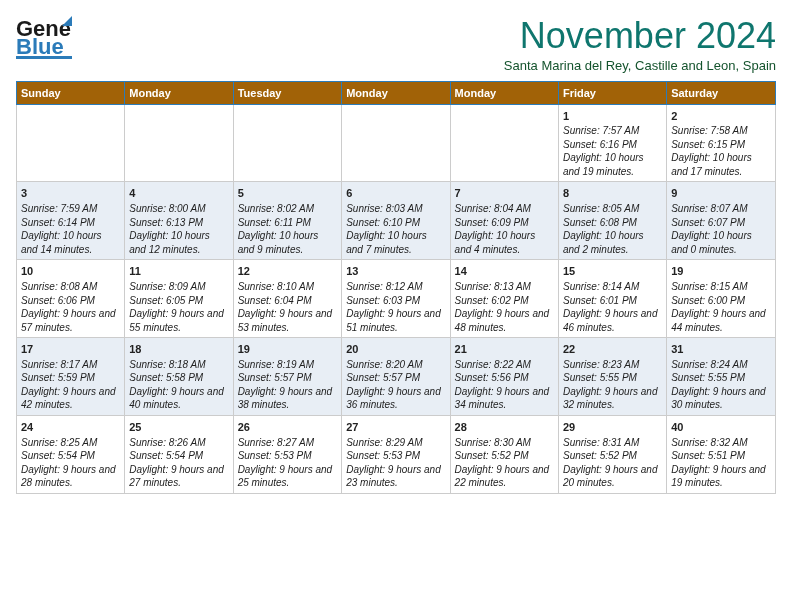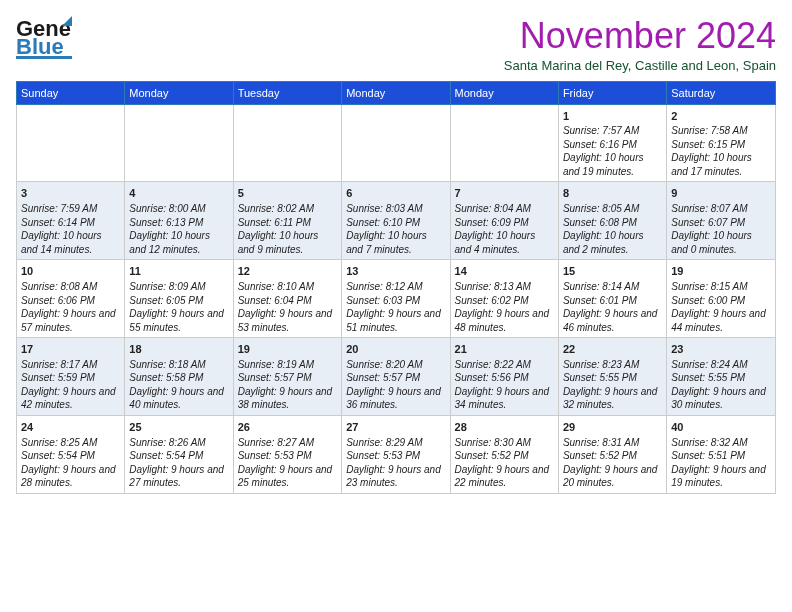--- a/index.html
+++ b/index.html
@@ -19,40 +19,40 @@
       align-items: flex-start;
       justify-content: space-between;
       margin-bottom: 8px;
     }
     .title-block {
       text-align: right;
     }
     .month-title {
       font-size: 36px;
       font-weight: normal;
-      color: #a21caf;
+      color: #0f766e;
       line-height: 1.1;
     }
     .location {
       font-size: 13px;
       color: #14532d;
       margin-top: 2px;
     }
     .calendar-table {
       width: 100%;
       border-collapse: collapse;
       font-size: 10.5px;
     }
     .calendar-table thead tr th {
-      background: #1d4ed8;
+      background: #a16207;
       color: #fff;
       padding: 5px 4px;
       text-align: left;
       font-size: 11px;
-      font-weight: normal;
+      font-weight: bold;
       border: 1px solid #2b7bb9;
     }
     .calendar-table tbody tr td {
       vertical-align: top;
       padding: 4px 4px 3px 4px;
       border: 1px solid #ccc;
       width: 113px;
       min-height: 80px;
       color: #222;
       line-height: 1.35;
@@ -213,21 +213,21 @@
           </td>
           <td>
             <span class="cell-day">21</span>
             <div class="cell-info">Sunrise: 8:22 AM<br>Sunset: 5:56 PM<br>Daylight: 9 hours and 34 minutes.</div>
           </td>
           <td>
             <span class="cell-day">22</span>
             <div class="cell-info">Sunrise: 8:23 AM<br>Sunset: 5:55 PM<br>Daylight: 9 hours and 32 minutes.</div>
           </td>
           <td>
-            <span class="cell-day">23</span>
+            <span class="cell-day">31</span>
             <div class="cell-info">Sunrise: 8:24 AM<br>Sunset: 5:55 PM<br>Daylight: 9 hours and 30 minutes.</div>
           </td>
         </tr>
         <tr>
           <td>
             <span class="cell-day">24</span>
             <div class="cell-info">Sunrise: 8:25 AM<br>Sunset: 5:54 PM<br>Daylight: 9 hours and 28 minutes.</div>
           </td>
           <td>
             <span class="cell-day">25</span>

